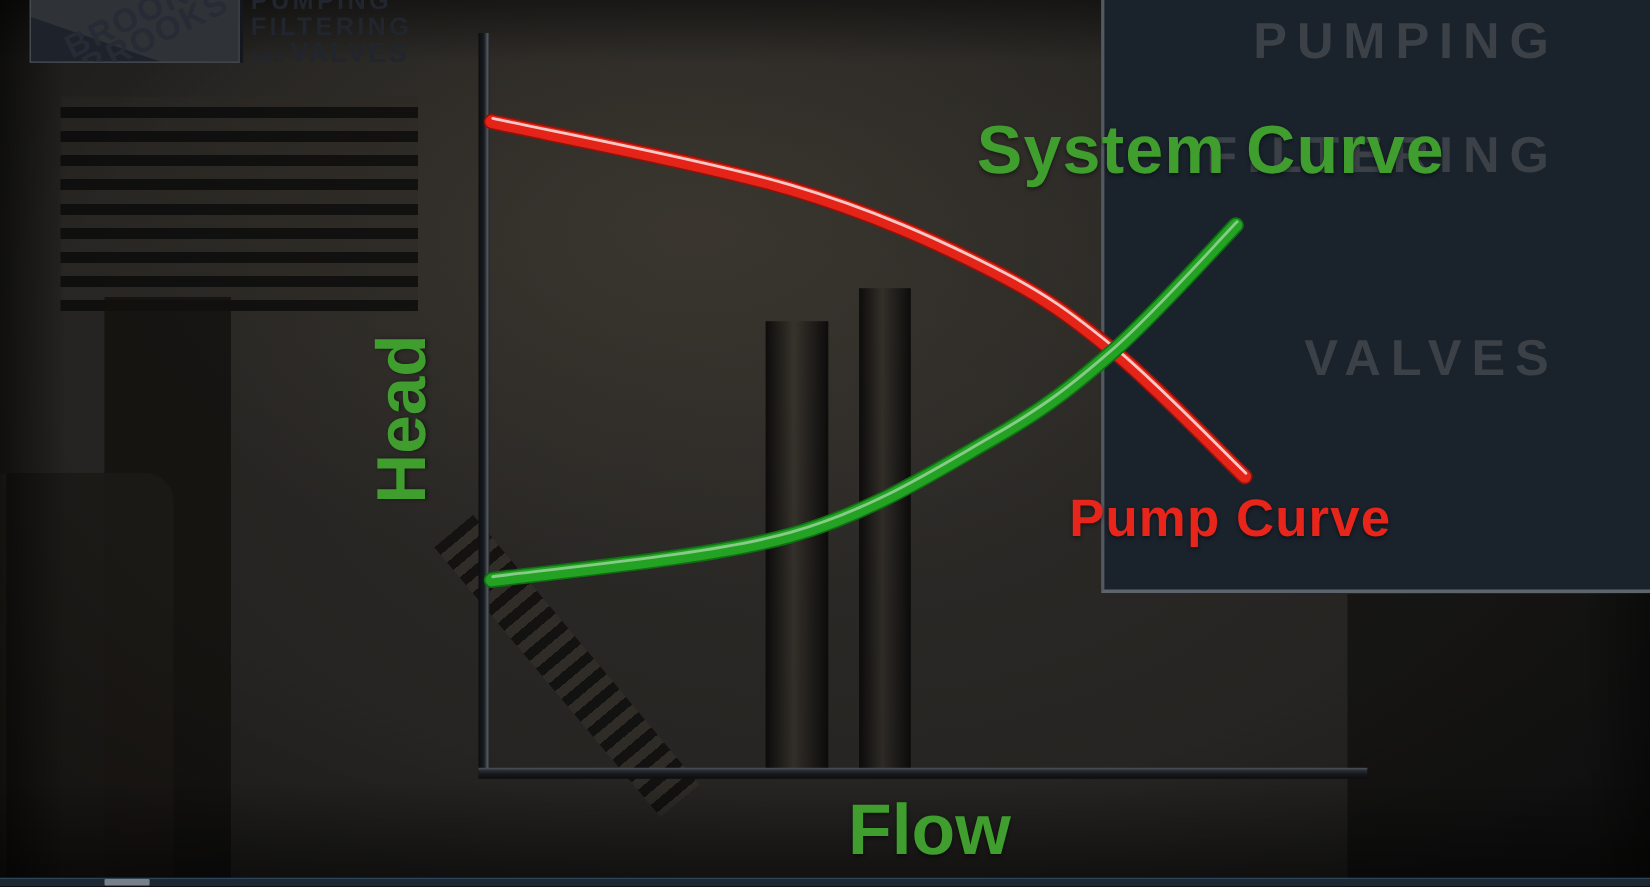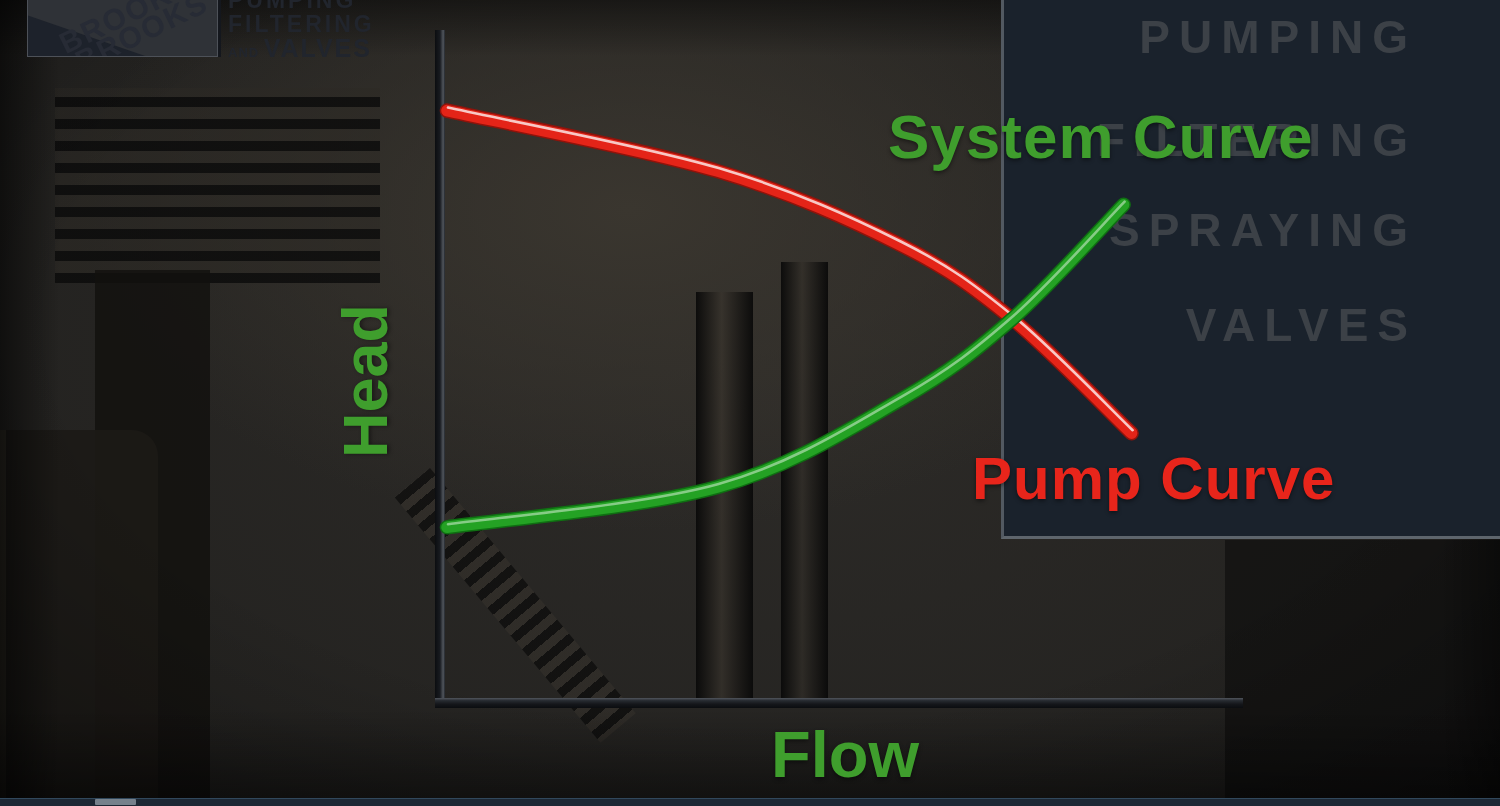--- a/index.html
+++ b/index.html
@@ -66,21 +66,21 @@
   .curve .under{stroke-width:14.5px;}
   .curve .main{stroke-width:11.5px;}
   .curve .hl{stroke:#ffffff;stroke-width:2.6px;}
   .curve-pump .under{stroke:#8f130b;}
   .curve-system .under{stroke:#0f6f12;}
   .curve-pump .hl{opacity:.75;}
   .curve-system .hl{opacity:.45;}
   
   .biglabel{position:absolute;font-weight:700;white-space:nowrap;text-shadow:0 2px 4px rgba(0,0,0,.45);}
   #system-curve-label{left:888px;top:101px;font-size:62px;letter-spacing:1px;color:var(--green,#3f9e2d);}
-  #pump-curve-label{left:972px;top:444px;font-size:60px;letter-spacing:1px;color:var(--red,#e8251b);}
+  #pump-curve-label{left:972px;top:444px;font-size:48px;letter-spacing:1px;color:var(--red,#e8251b);}
   #head-axis-label{left:365px;top:381px;transform:translate(-50%,-50%) rotate(-90deg);font-size:63px;color:var(--green,#3f9e2d);}
   #flow-axis-label{left:845px;top:754px;transform:translate(-50%,-50%);font-size:65px;color:var(--green,#3f9e2d);}
   
   #footer-bar{position:absolute;left:0;top:798px;width:1500px;height:8px;
     background:#1d2835;border-top:1px solid #31485c;box-sizing:border-box;}
   #footer-progress-thumb{position:absolute;left:95px;top:799px;width:41px;height:6px;
     background:#76818c;border-radius:1px;}
 </style>
 </head>
 <body>
@@ -93,21 +93,20 @@
   <div class="sil" id="silhouette-tank"></div>
   <div class="sil" id="silhouette-chimney-1"></div>
   <div class="sil" id="silhouette-chimney-2"></div>
   <div class="sil" id="silhouette-stairs"></div>
   <div class="sil" id="silhouette-refinery-right"></div>
   <div class="bglayer" id="vignette-overlay"></div>
 
   <div id="watermark-panel">
     <div class="watermark-word" style="top:10px">PUMPING</div>
     <div class="watermark-word" style="top:113px">FILTERING</div>
-    <div class="watermark-word" style="top:203px">SPRAYING</div>
     <div class="watermark-word" style="top:298px">VALVES</div>
   </div>
 
   <div id="logo-box">
     <div id="logo-triangle"></div>
     <span class="brooks" id="brooks-wordmark">BROOKS</span>
     <span class="brooks" id="brooks-wordmark-echo">BROOKS</span>
   </div>
   <div id="logo-divider"></div>
   <div id="logo-tagline">

